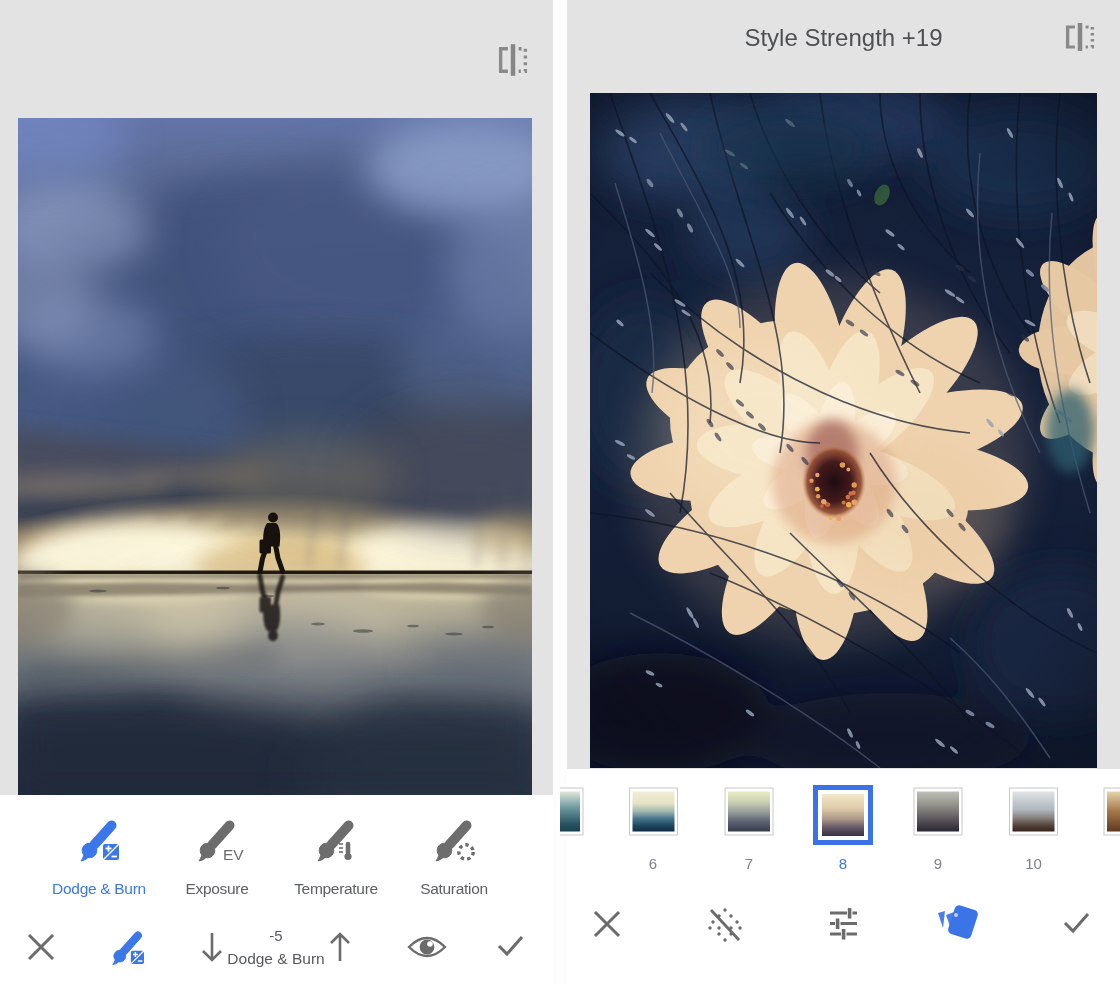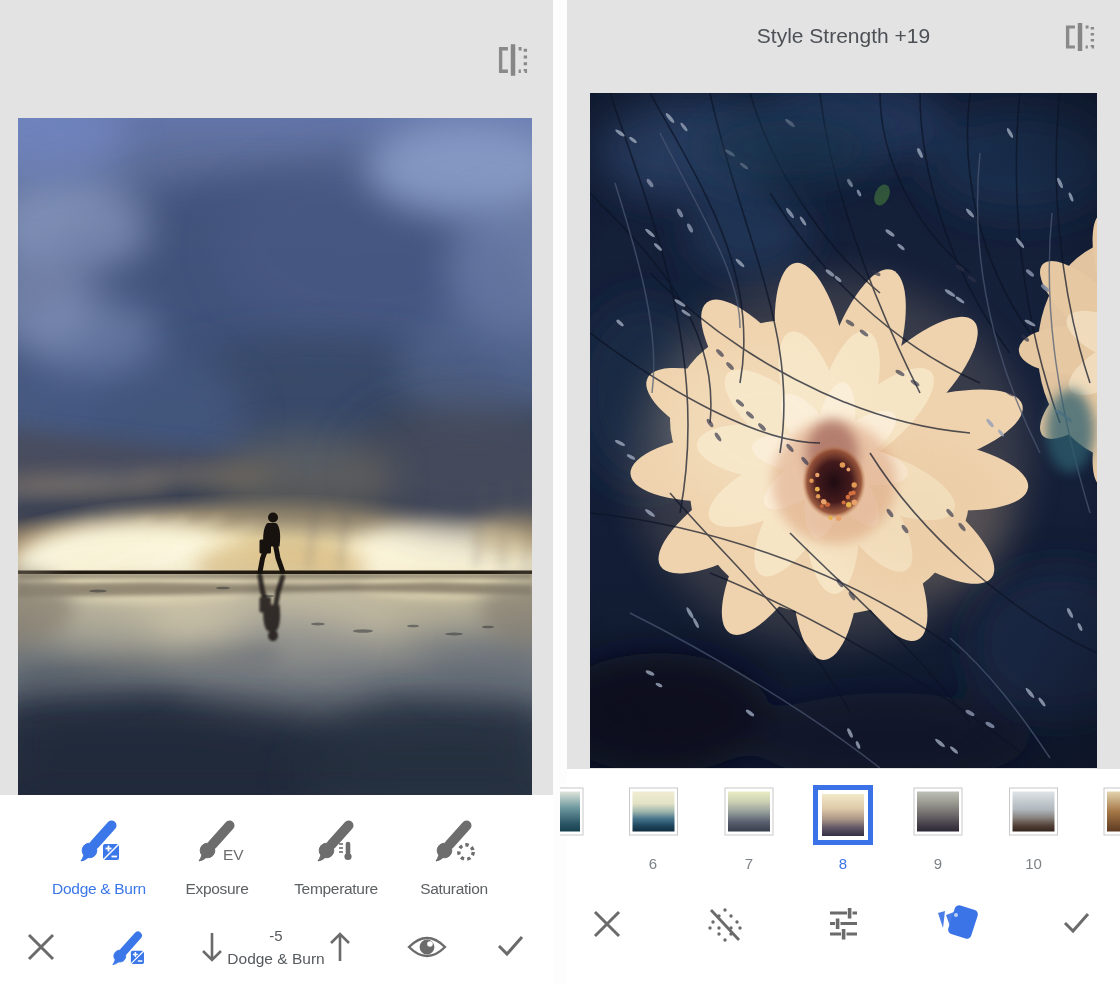--- a/index.html
+++ b/index.html
@@ -250,21 +250,21 @@
 <text x="276" y="16" text-anchor="middle" font-size="15" fill="#565a5e">-5</text>
 <text x="276" y="39" text-anchor="middle" font-size="15.5" fill="#565a5e">Dodge &amp; Burn</text>
 <g stroke="#6b6b6b" stroke-width="2.4" fill="none">
  <path d="M409,22 Q427,4 445,22 Q427,40 409,22 Z"></path>
  <circle cx="427" cy="22" r="6.2" fill="#6b6b6b"></circle>
  <circle cx="430" cy="19" r="2.8" fill="#fff" stroke="none"></circle>
 </g>
 <path d="M499,21 L507,29 L522,12" stroke="#6b6b6b" stroke-width="3" fill="none"></path>
 </svg>
 
-<div class="abs" style="left:567px;top:24px;width:553px;text-align:center;font-size:21px;color:#4d5156;">Style Strength +19</div>
+<div class="abs" style="left:567px;top:24px;width:553px;text-align:center;font-size:24px;color:#4d5156;">Style Strength +19</div>
 <svg class="abs" style="left:1062px;top:22px" width="36" height="30" viewBox="0 0 32 30" preserveAspectRatio="none">
 <path d="M11.5 5 H5 V25 H11.5" fill="none" stroke="#8a8a8a" stroke-width="3"></path>
 <rect x="14" y="1" width="4" height="28" fill="#868686"></rect>
 <path d="M21 5 H27 V25 H21" fill="none" stroke="#8a8a8a" stroke-width="3" stroke-dasharray="2.6,3.4"></path>
 </svg>
 
 <svg class="abs" style="left:590px;top:93px" width="507" height="675" viewBox="0 0 507 675">
 <defs>
 <linearGradient id="nbg" x1="0" y1="0" x2="0" y2="1">
  <stop offset="0" stop-color="#141f38"></stop>

